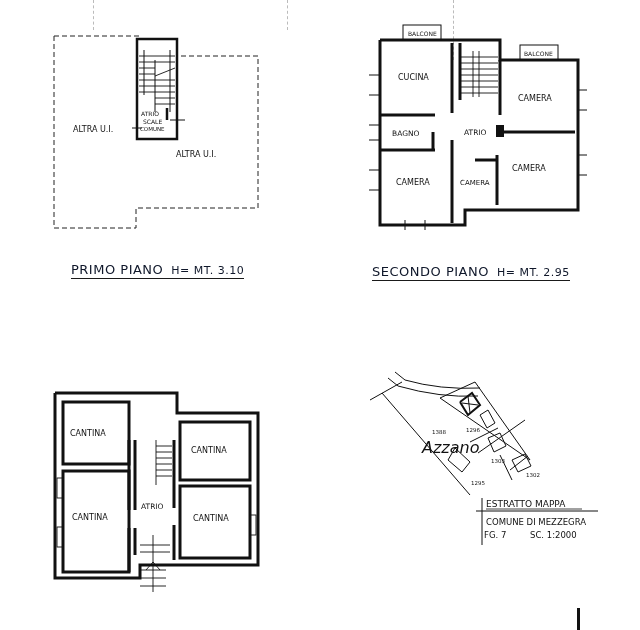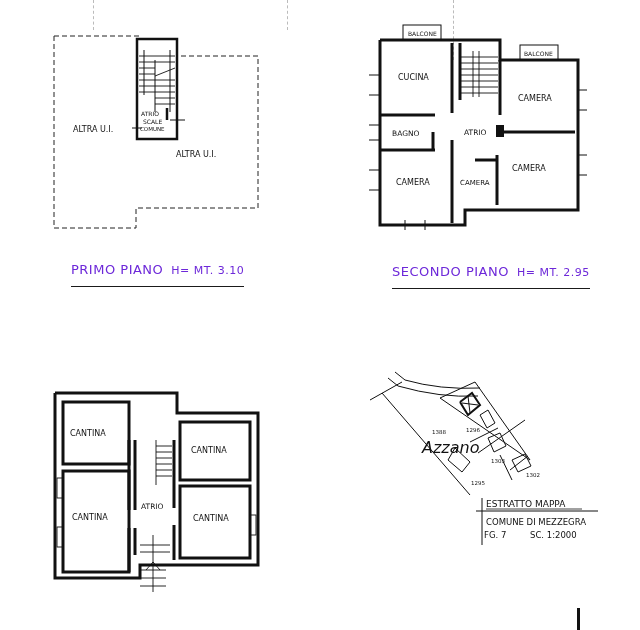--- a/index.html
+++ b/index.html
@@ -1,20 +1,20 @@
 <!DOCTYPE html>
 <html><head>
 <meta charset="utf-8">
 <style>
   html, body { margin: 0; padding: 0; background: #ffffff; }
   body { width: 640px; height: 630px; position: relative; overflow: hidden; font-family: "DejaVu Sans", sans-serif; color: #111; }
   .sheet { position: absolute; left: 0; top: 0; width: 640px; height: 630px; }
   .plan { position: absolute; }
   svg text { font-family: "DejaVu Sans", sans-serif; fill: #111; }
-  .title { position: absolute; font-family: "DejaVu Sans", sans-serif; font-size: 13px; letter-spacing: 0.5px; color: #6d28d9; border-bottom: 1.5px solid #1a1a1a; padding-bottom: 9px; white-space: nowrap; }
+  .title { position: absolute; font-family: "DejaVu Sans", sans-serif; font-size: 13px; letter-spacing: 0.5px; color: #0f172a; border-bottom: 1.5px solid #1a1a1a; padding-bottom: 1px; white-space: nowrap; }
   .title .h { font-size: 11px; margin-left: 8px; }
   .fold { position: absolute; top: 0; width: 0; border-left: 1px dashed #bbb; }
   .mark { position: absolute; left: 577px; top: 608px; width: 3px; height: 22px; background: #111; }
 </style>
 </head>
 <body>
 
 <div class="sheet">
 
   <div class="fold" style="left:93px;height:30px"></div>
@@ -107,21 +107,21 @@
     <text x="159" y="41" font-size="6">BALCONE</text>
     <text x="33" y="65" font-size="8">CUCINA</text>
     <text x="27" y="121" font-size="7.5">BAGNO</text>
     <text x="99" y="120" font-size="7.5">ATRIO</text>
     <text x="153" y="86" font-size="8">CAMERA</text>
     <text x="147" y="156" font-size="8">CAMERA</text>
     <text x="31" y="170" font-size="8">CAMERA</text>
     <text x="95" y="170" font-size="7">CAMERA</text>
   </svg>
 
-  <div class="title" style="left:392px;top:264px">
+  <div class="title" style="left:372px;top:264px">
     <span>SECONDO PIANO</span><span class="h">H= MT. 2.95</span>
   </div>
 
   <svg class="plan" style="left:40px;top:380px" width="240" height="220" viewBox="0 0 240 220">
     <g fill="none" stroke="#111" stroke-width="3">
       <polyline points="15,13 137,13 137,33 218,33 218,185 100,185 100,198 15,198 15,13"></polyline>
       <rect x="23" y="22" width="66" height="62"></rect>
       <rect x="23" y="91" width="66" height="101"></rect>
       <rect x="140" y="42" width="70" height="58"></rect>
       <rect x="140" y="106" width="70" height="72"></rect>

